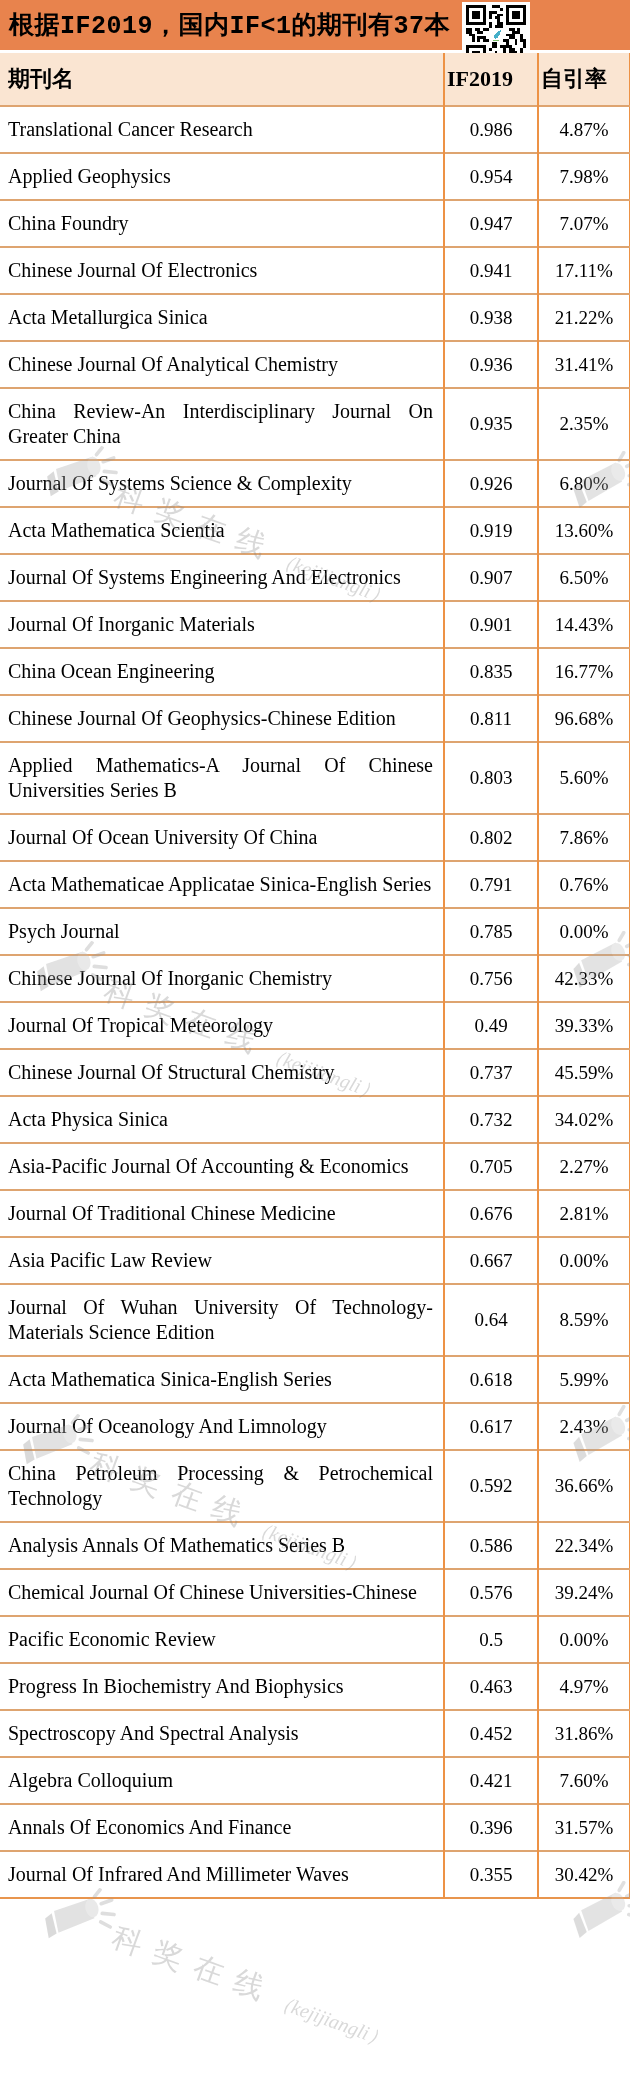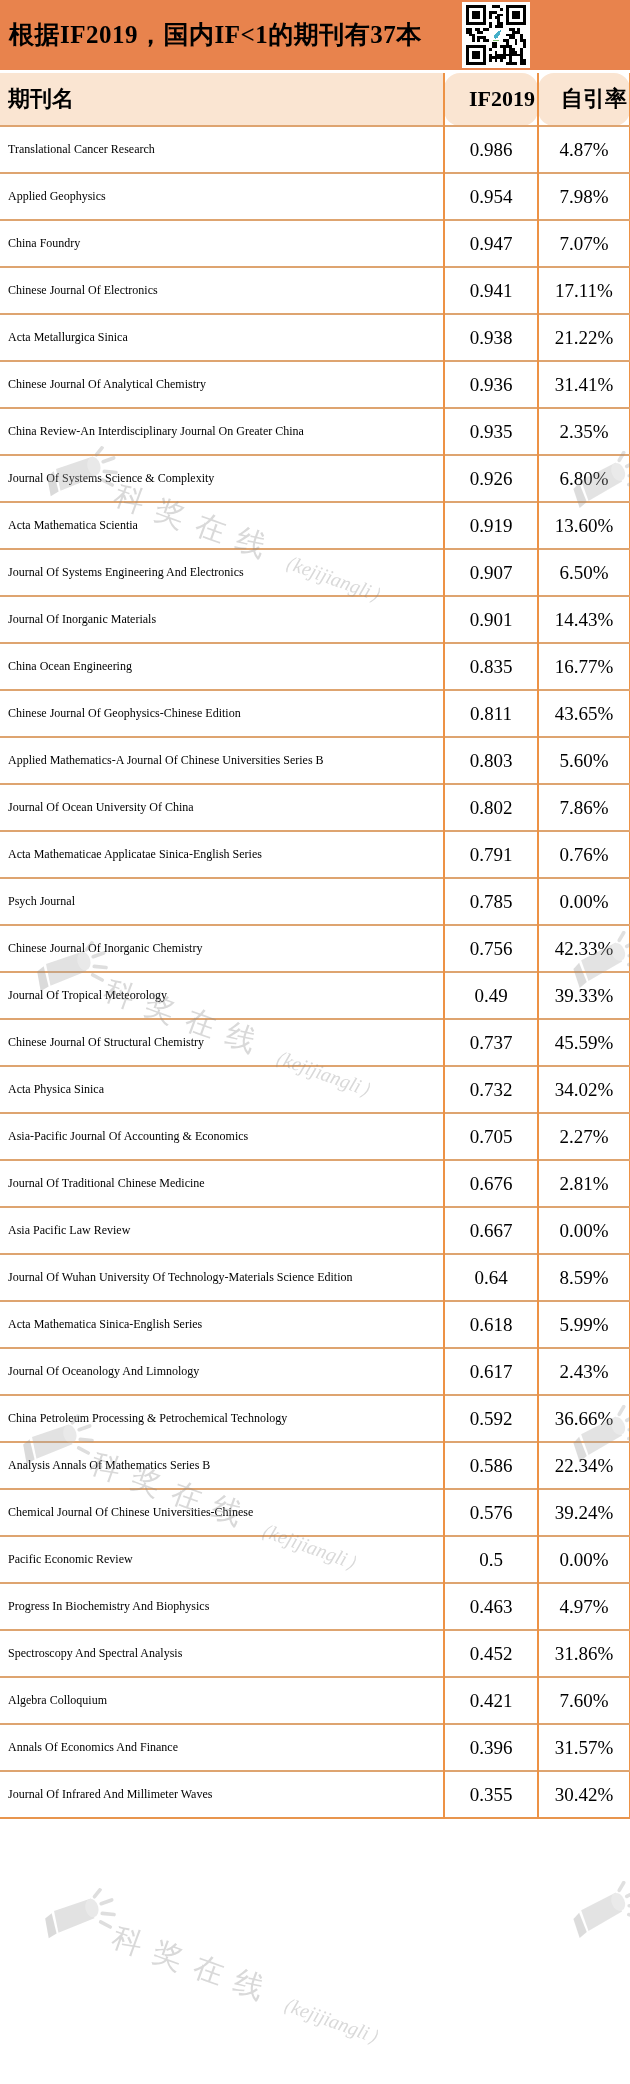--- a/index.html
+++ b/index.html
@@ -4,21 +4,21 @@
 <style>
   html,body{margin:0;padding:0;}
   body{
     width:630px;height:2084px;position:relative;overflow:hidden;
     background:#ffffff;
     font-family:"Liberation Serif","DejaVu Serif",serif;
     color:#000;
   }
   
   .banner{
-    position:relative;height:70px;background:#E8834D;
+    position:relative;height:50px;background:#E8834D;font-family:Liberation Mono, monospace;
   }
   .banner-title{
     position:absolute;left:9px;top:50%;transform:translateY(-52%);
     font-size:25px;font-weight:bold;letter-spacing:.5px;white-space:nowrap;
   }
   .qr{
     position:absolute;left:462px;top:2px;width:68px;height:66px;
     background:#fff;display:flex;align-items:center;justify-content:center;
   }
   .qr svg{display:block;}
@@ -32,24 +32,24 @@
   col.c-name{width:444px;}
   col.c-if{width:94px;}
   col.c-rate{width:92px;}
   tr{border-top:2px solid #DEA470;}
   thead tr{border-top:none;}
   th{
     background:#FAE5D2;font-size:22px;font-weight:bold;
     padding:11px 2px;vertical-align:middle;
   }
   th.name{text-align:left;padding-left:8px;}
-  th.num{text-align:right;border-radius:16px;}
+  th.num{text-align:left;}
   td{vertical-align:middle;background:transparent;}
   td.name{
-    font-size:12px;line-height:25px;padding:10px 10px 10px 8px;
+    font-size:20px;line-height:25px;padding:10px 10px 10px 8px;
     text-align:justify;
   }
   td.num{font-size:19px;text-align:center;padding:4px 2px;}
   .vb{border-left:2px solid #ED9245;}
   
   .wm{
     position:absolute;display:flex;align-items:flex-start;
     transform:rotate(20deg);transform-origin:left top;
     opacity:.32;pointer-events:none;white-space:nowrap;z-index:3;color:#777;
   }
@@ -292,21 +292,21 @@
 
   <tr>
     <td class="name">China Ocean Engineering</td>
     <td class="num vb">0.835</td>
     <td class="num vb">16.77%</td>
   </tr>
 
   <tr>
     <td class="name">Chinese Journal Of Geophysics-Chinese Edition</td>
     <td class="num vb">0.811</td>
-    <td class="num vb">43.65%</td>
+    <td class="num vb">96.68%</td>
   </tr>
 
   <tr>
     <td class="name">Applied Mathematics-A Journal Of Chinese Universities Series B</td>
     <td class="num vb">0.803</td>
     <td class="num vb">5.60%</td>
   </tr>
 
   <tr>
     <td class="name">Journal Of Ocean University Of China</td>

